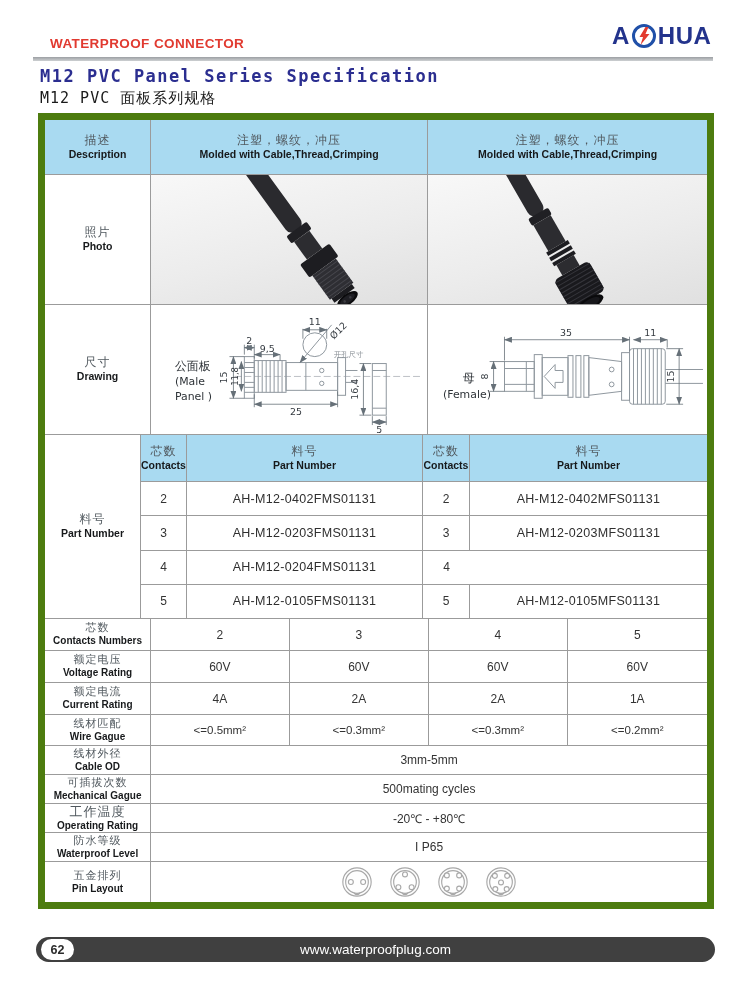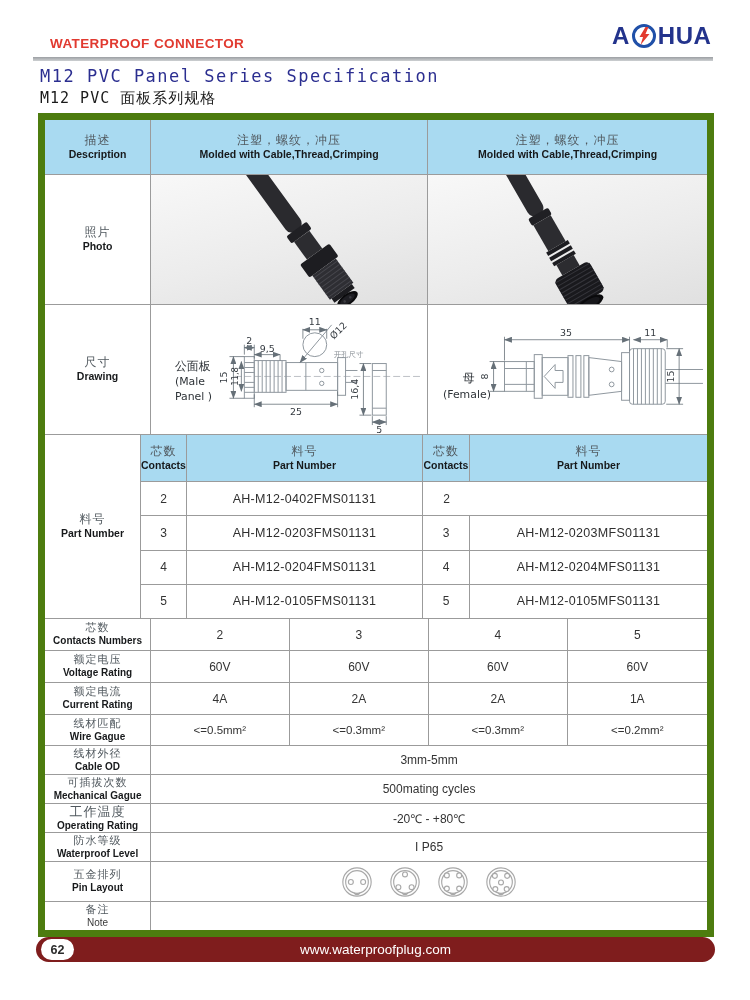--- a/index.html
+++ b/index.html
@@ -10,21 +10,21 @@
   }
   
   .tagline { position:absolute; left:50px; top:36px; font-size:13.5px; font-weight:bold;
              color:#e13a30; letter-spacing:.4px; }
   .logo { position:absolute; left:612px; top:22px; display:flex; align-items:center;
           font-weight:bold; font-size:24px; color:#23338c; letter-spacing:.5px; }
   .logo svg { margin:0 1px; display:block; }
   .divider { position:absolute; left:33px; top:57px; width:680px; height:4px;
              background:linear-gradient(180deg,#9c9fa3,#cdd0d2); }
   .title-en { position:absolute; left:40px; top:66px; font-family:"DejaVu Sans Mono",monospace;
-              font-size:17px; font-weight:normal; color:#2b2e90; letter-spacing:1.5px; }
+              font-size:17px; font-weight:bold; color:#2b2e90; letter-spacing:1.5px; }
   .title-cn { position:absolute; left:40px; top:89px; font-family:"DejaVu Sans Mono",monospace;
               font-size:15px; color:#1a1a1a; letter-spacing:1px; }
   
   .tbl { position:absolute; left:38px; top:113px; width:676px; border:7px solid #4d7c0f; background:#fff; }
   .row { display:flex; border-bottom:1px solid #9b9b9b; }
   .row:last-child { border-bottom:none; }
   .c { border-right:1px solid #9b9b9b; display:flex; flex-direction:column;
        align-items:center; justify-content:center; text-align:center; overflow:hidden; }
   .c:last-child { border-right:none; }
   .w-label { width:108px; } .w-m { width:282px; } .w-f { width:284px; } .w-rest { width:566px;text-align:center; }
@@ -37,21 +37,21 @@
   .photo svg, .draw { display:block; }
   
   .pn-wrap { width:566px; display:flex; flex-direction:column; }
   .pn-head { height:47px; display:flex; border-bottom:1px solid #9b9b9b; }
   .pn-row  { flex:1; display:flex; border-bottom:1px solid #9b9b9b; }
   .pn-row:last-child { border-bottom:none; }
   .pw-c1 { width:46px; } .pw-p1 { width:236px; } .pw-c2 { width:47px; } .pw-p2 { width:237px; }
   .pin-box { display:flex; gap:14px; align-items:center; justify-content:center; width:100%; }
   
   .footer { position:absolute; left:36px; top:937px; width:679px; height:25px;
-            background:#7f1d1d; border-radius:12.5px; }
+            background:#404040; border-radius:12.5px; }
   .page-badge { position:absolute; left:5px; top:2px; width:33px; height:21px; border-radius:11px;
                 background:#fff; display:flex; align-items:center; justify-content:center;
                 font-size:12.5px; font-weight:bold; color:#2b2b2b; }
   .footer-url { width:100%; text-align:center; line-height:25px; color:#fff; font-size:13.5px; }
   text { font-family:"DejaVu Sans", sans-serif; }
 </style>
 </head>
 <body>
 
 <div class="page">
@@ -315,32 +315,32 @@
           </div>
           <div class="c pw-p2 blue">
             <div class="lab-cn">料号</div>
             <div class="lab-en">Part Number</div>
           </div>
         </div>
         <div class="pn-row">
           <div class="c pw-c1 val">2</div>
           <div class="c pw-p1 pn">AH-M12-0402FMS01131</div>
           <div class="c pw-c2 val">2</div>
+          <div class="c pw-p2 pn">AH-M12-0402MFS01131</div>
         </div>
         <div class="pn-row">
           <div class="c pw-c1 val">3</div>
           <div class="c pw-p1 pn">AH-M12-0203FMS01131</div>
           <div class="c pw-c2 val">3</div>
           <div class="c pw-p2 pn">AH-M12-0203MFS01131</div>
         </div>
         <div class="pn-row">
           <div class="c pw-c1 val">4</div>
           <div class="c pw-p1 pn">AH-M12-0204FMS01131</div>
           <div class="c pw-c2 val">4</div>
-          <div class="c pw-p2 pn">AH-M12-0204MFS01131</div>
         </div>
         <div class="pn-row">
           <div class="c pw-c1 val">5</div>
           <div class="c pw-p1 pn">AH-M12-0105FMS01131</div>
           <div class="c pw-c2 val">5</div>
           <div class="c pw-p2 pn">AH-M12-0105MFS01131</div>
         </div>
       </div>
     </div>
 
@@ -460,27 +460,20 @@
                 <circle cx="24.5" cy="13.5" r="2.6"></circle>
               <circle cx="18" cy="20.5" r="2.6"></circle>
               <circle cx="12" cy="27.5" r="2.6"></circle>
                 <circle cx="24" cy="27.5" r="2.6"></circle>
             </g>
           </svg>
         </div>
       </div>
     </div>
 
-    <div class="row" style="height:28px">
-      <div class="c w-label">
-        <div class="lab-cn" style="font-size:11px">备注</div>
-        <div class="lab-en" style="font-size:10px;font-weight:normal;color:#3a3a3a">Note</div>
-      </div>
-      <div class="c val w-rest"></div>
-    </div>
 
   </div>
 
   <div class="footer">
     <div class="page-badge">62</div>
     <div class="footer-url">www.waterproofplug.com</div>
   </div>
 
 </div>
 

